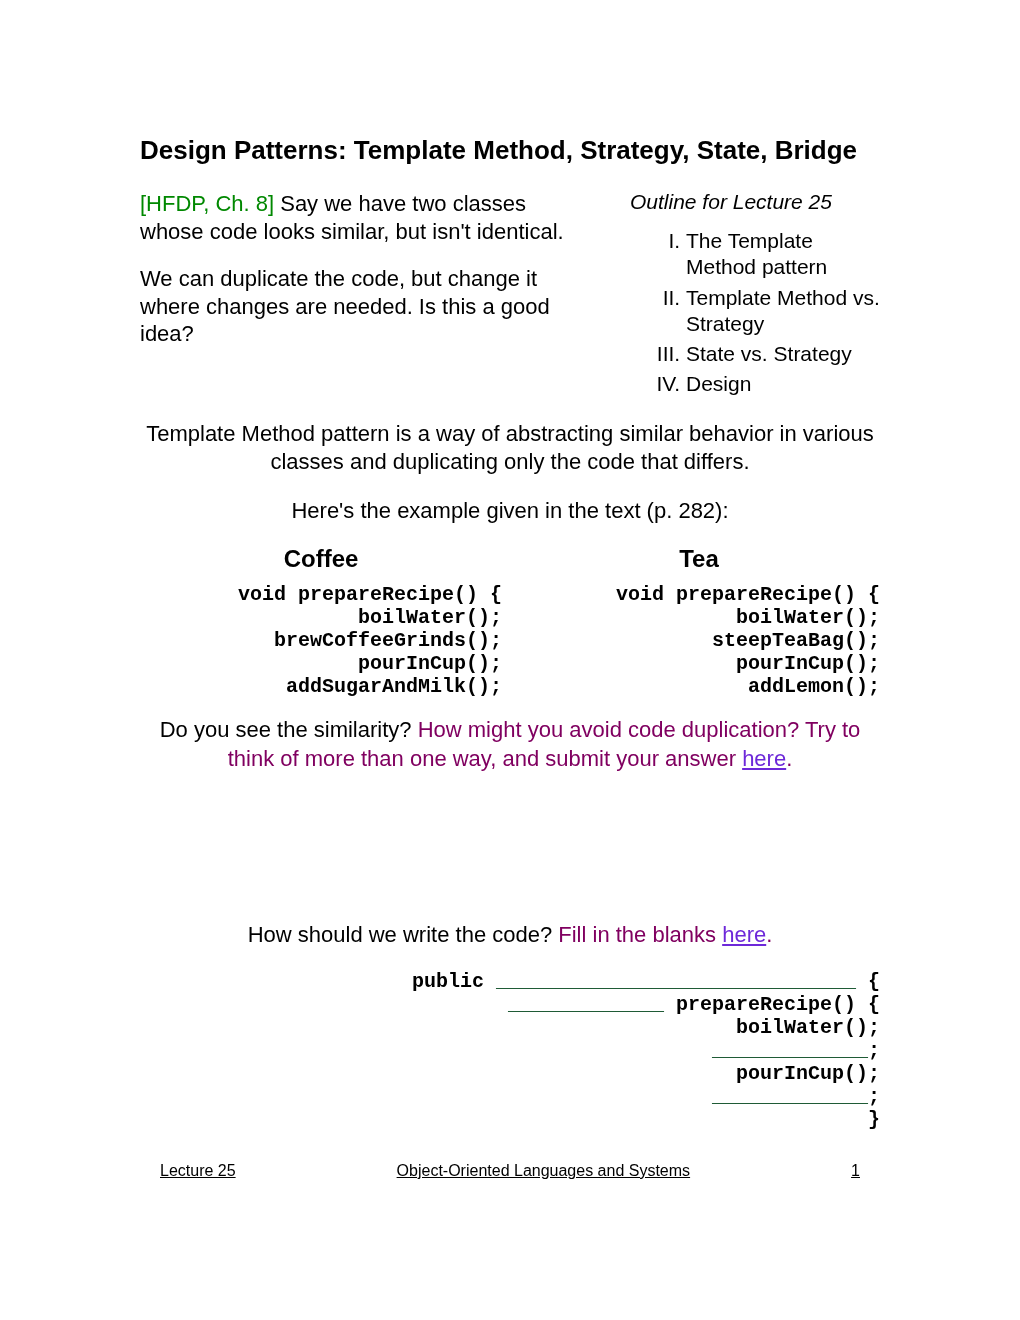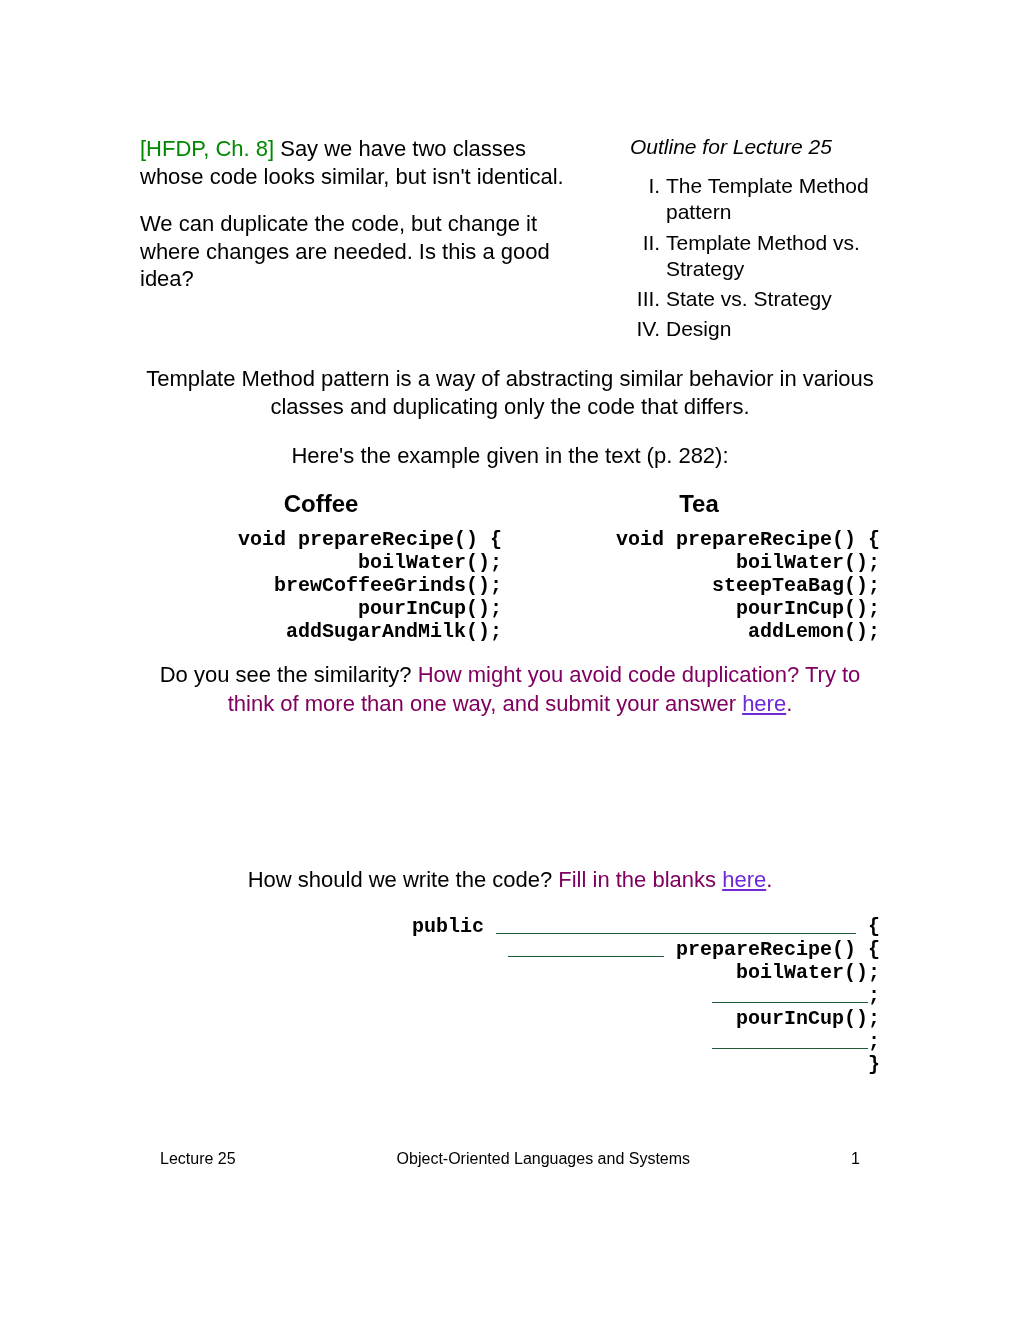--- a/index.html
+++ b/index.html
@@ -44,20 +44,21 @@
     margin-bottom: 14px;
   }
   .outline ol {
     list-style-type: upper-roman;
     padding-left: 36px;
     margin: 0;
   }
   .outline li {
     margin-bottom: 4px;
     line-height: 1.25;
+    margin-left: 20px;
   }
   .body-text {
     font-size: 22px;
     line-height: 1.3;
     margin: 18px 0 0 0;
     text-align: center;
   }
   .body-text p {
     margin: 0 0 20px 0;
   }
@@ -88,34 +89,36 @@
   }
   a.link {
     color: #6d28d9;
     text-decoration: underline;
   }
   .blank {
     color: #14532d;
   }
   .footer {
     position: absolute;
-    bottom: 152px;
+    bottom: 140px;
     left: 0;
     width: 100%;
     display: flex;
     font-size: 16px;
     padding: 0 160px;
     box-sizing: border-box;
     justify-content: space-between;
+    text-decoration: underline;
   }
 </style>
 </head>
 <body>
 
 <div class="page">
+  <h1>Design Patterns: Template Method, Strategy, State, Bridge</h1>
 
   <div class="top-row">
     <div class="intro">
       <p>
         <span class="ref">[HFDP, Ch. 8]</span><span>  Say we have two classes whose code looks similar, but isn't identical.</span>
       </p>
       <p>We can duplicate the code, but change it where changes are needed.  Is this a good idea?</p>
     </div>
     <div class="outline">
       <div class="outline-title">Outline for Lecture 25</div>

